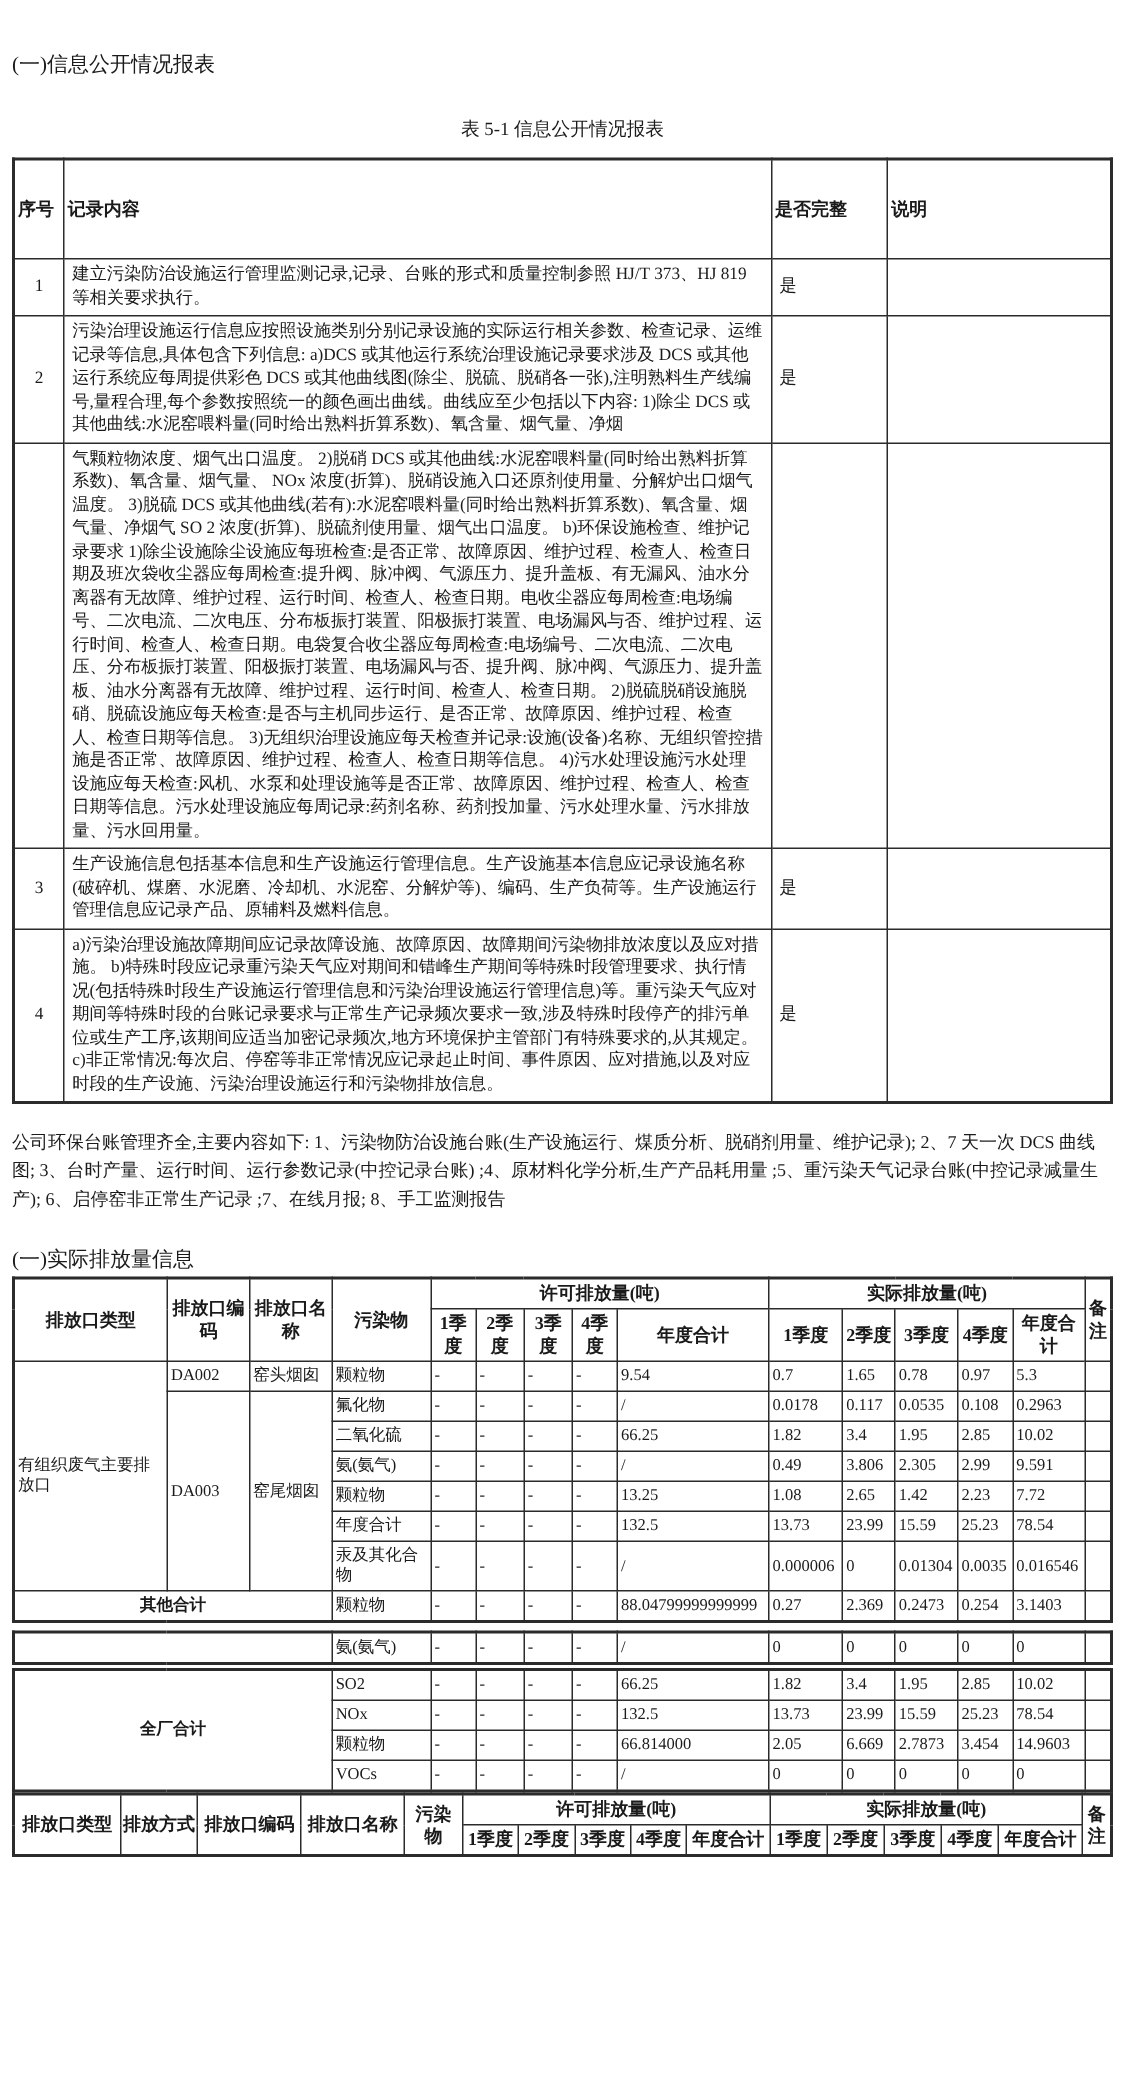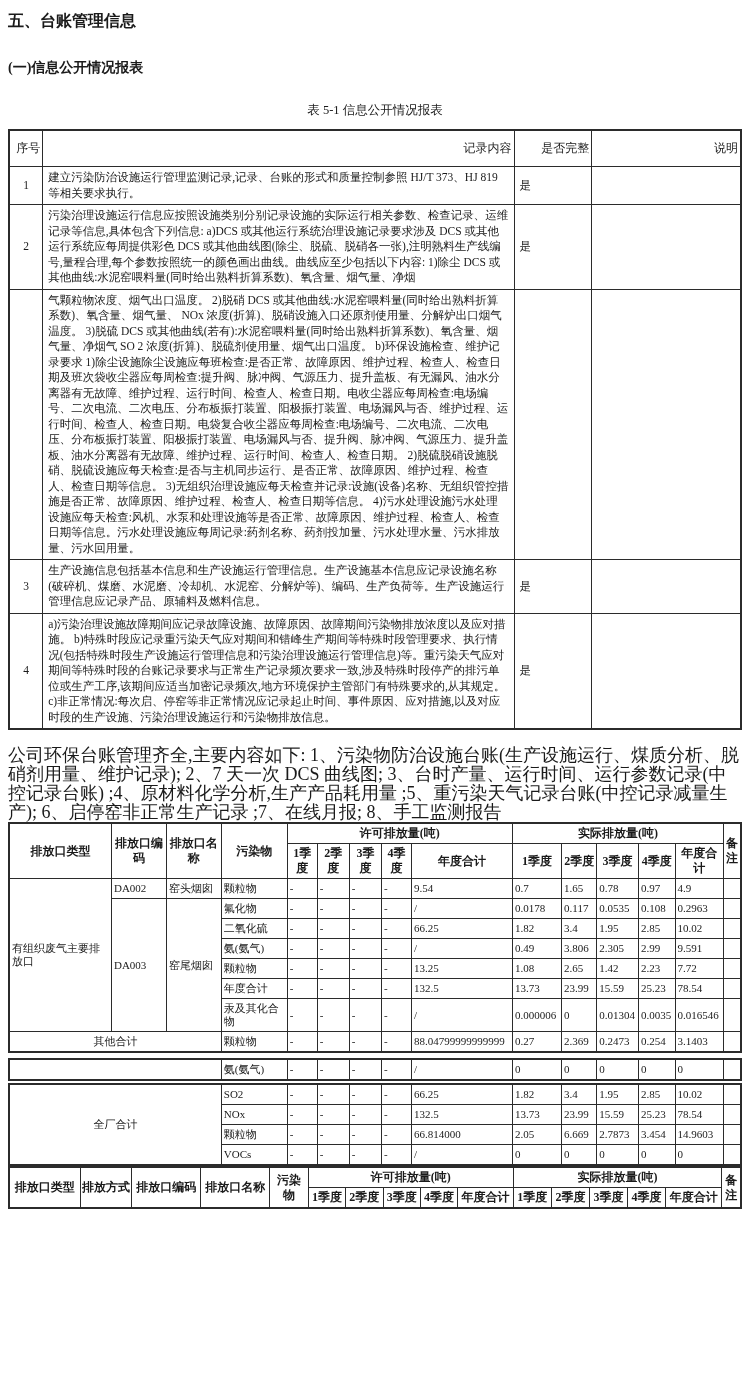--- a/index.html
+++ b/index.html
@@ -2,45 +2,44 @@
 <html><head>
 <meta charset="utf-8">
 <style>
   html,body{margin:0;padding:0;background:#ffffff;}
   .page{
     width:750px;min-height:1391px;box-sizing:border-box;
     padding:8px 8px 20px 8px;background:#fff;color:#1a1a1a;
     font-family:"Liberation Serif","DejaVu Serif",serif;
   }
   h1.sec{font-size:16px;font-weight:bold;margin:2px 0 0 0;line-height:22px;}
-  h2.sub{font-size:14px;font-weight:bold;margin:26px 0 0 0;line-height:20px;}
+  h2.sub{font-size:14px;font-weight:normal;margin:26px 0 0 0;line-height:20px;}
   .caption{font-size:12.5px;text-align:center;margin:24px 0 10px 0;line-height:17px;}
   table{border-collapse:collapse;width:734px;table-layout:fixed;}
   td,th{border:1px solid #2b2b2b;vertical-align:middle;box-sizing:border-box;}
   
   .t51{border:2px solid #2b2b2b;}
-  .t51 th{font-size:12px;font-weight:normal;padding:9px 2px;text-align:right;}
+  .t51 th{font-size:12px;font-weight:bold;padding:24px 2px;text-align:left;}
   .t51 td{font-size:11.5px;line-height:15.5px;padding:3px 5px;text-align:left;}
   
   .te{border:2px solid #2b2b2b;}
   .te th{font-size:12px;font-weight:bold;padding:2px 1px;text-align:center;line-height:15px;}
   .te td{font-size:11px;line-height:13px;padding:3px 2px;text-align:left;}
   .seg{margin-top:5px;}
   .seg2{margin-top:2px;}
   
   .C{text-align:center !important;}
-  .B{font-weight:normal;margin-top:40px;}
-  .summary{font-size:18px;line-height:19px;margin:16px 0 0 0;width:734px;}
+  .B{font-weight:bold;margin-top:40px;}
+  .summary{font-size:12px;line-height:19px;margin:16px 0 0 0;width:734px;}
 </style>
 </head>
 <body>
 
 <div class="page">
 
-  <h1 class="sec">五、台账管理信息</h1>
   <h2 class="sub">(一)信息公开情况报表</h2>
 
   <div class="caption">表 5-1 信息公开情况报表</div>
 
   <table class="t51">
     <colgroup>
       <col style="width:4.6%">
         <col style="width:64.4%">
         <col style="width:10.6%">
         <col style="width:20.4%">
@@ -82,20 +81,21 @@
           <td class="C">4</td>
           <td>a)污染治理设施故障期间应记录故障设施、故障原因、故障期间污染物排放浓度以及应对措施。 b)特殊时段应记录重污染天气应对期间和错峰生产期间等特殊时段管理要求、执行情况(包括特殊时段生产设施运行管理信息和污染治理设施运行管理信息)等。重污染天气应对期间等特殊时段的台账记录要求与正常生产记录频次要求一致,涉及特殊时段停产的排污单位或生产工序,该期间应适当加密记录频次,地方环境保护主管部门有特殊要求的,从其规定。 c)非正常情况:每次启、停窑等非正常情况应记录起止时间、事件原因、应对措施,以及对应时段的生产设施、污染治理设施运行和污染物排放信息。</td>
           <td>是</td>
           <td></td>
         </tr>
       </tbody>
   </table>
 
   <p class="summary">公司环保台账管理齐全,主要内容如下: 1、污染物防治设施台账(生产设施运行、煤质分析、脱硝剂用量、维护记录); 2、7 天一次 DCS 曲线图; 3、台时产量、运行时间、运行参数记录(中控记录台账) ;4、原材料化学分析,生产产品耗用量 ;5、重污染天气记录台账(中控记录减量生产); 6、启停窑非正常生产记录 ;7、在线月报; 8、手工监测报告</p>
 
+  <h2 class="sub" style="margin-top:22px;">(一)实际排放量信息</h2>
 
 
   <table class="te">
     <colgroup>
       <col style="width:14.0%">
         <col style="width:7.5%">
         <col style="width:7.5%">
         <col style="width:9.0%">
       <col style="width:4.1%">
         <col style="width:4.4%">
@@ -140,21 +140,21 @@
           <td>颗粒物</td>
           <td>-</td>
           <td>-</td>
           <td>-</td>
           <td>-</td>
           <td>9.54</td>
           <td>0.7</td>
           <td>1.65</td>
           <td>0.78</td>
           <td>0.97</td>
-          <td>4.9</td>
+          <td>5.3</td>
           <td></td>
         </tr>
         <tr>
           <td rowspan="6">DA003</td>
           <td rowspan="6">窑尾烟囱</td>
           <td>氟化物</td>
           <td>-</td>
           <td>-</td>
           <td>-</td>
           <td>-</td>

